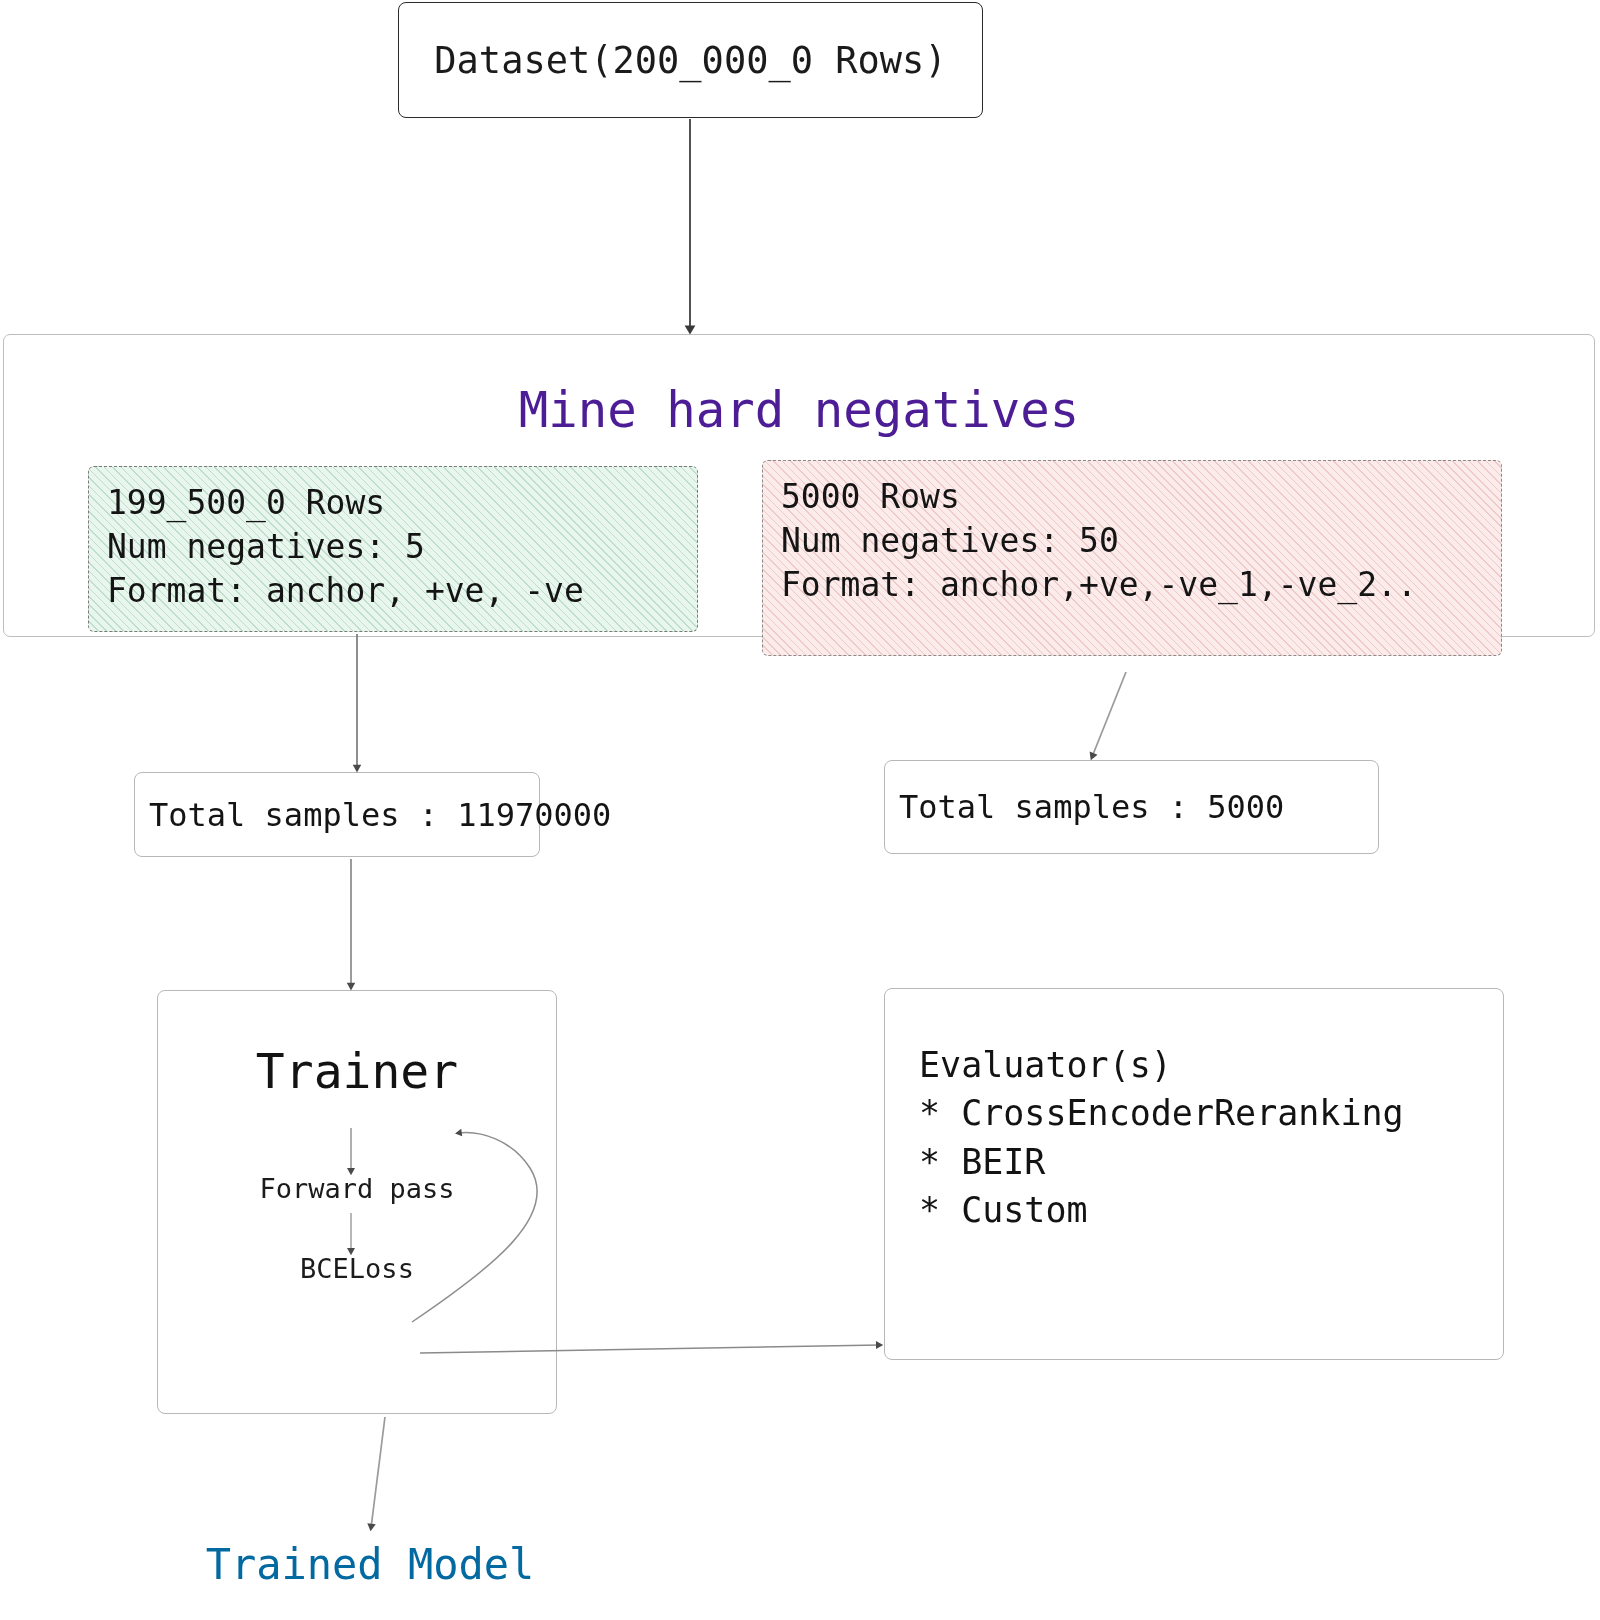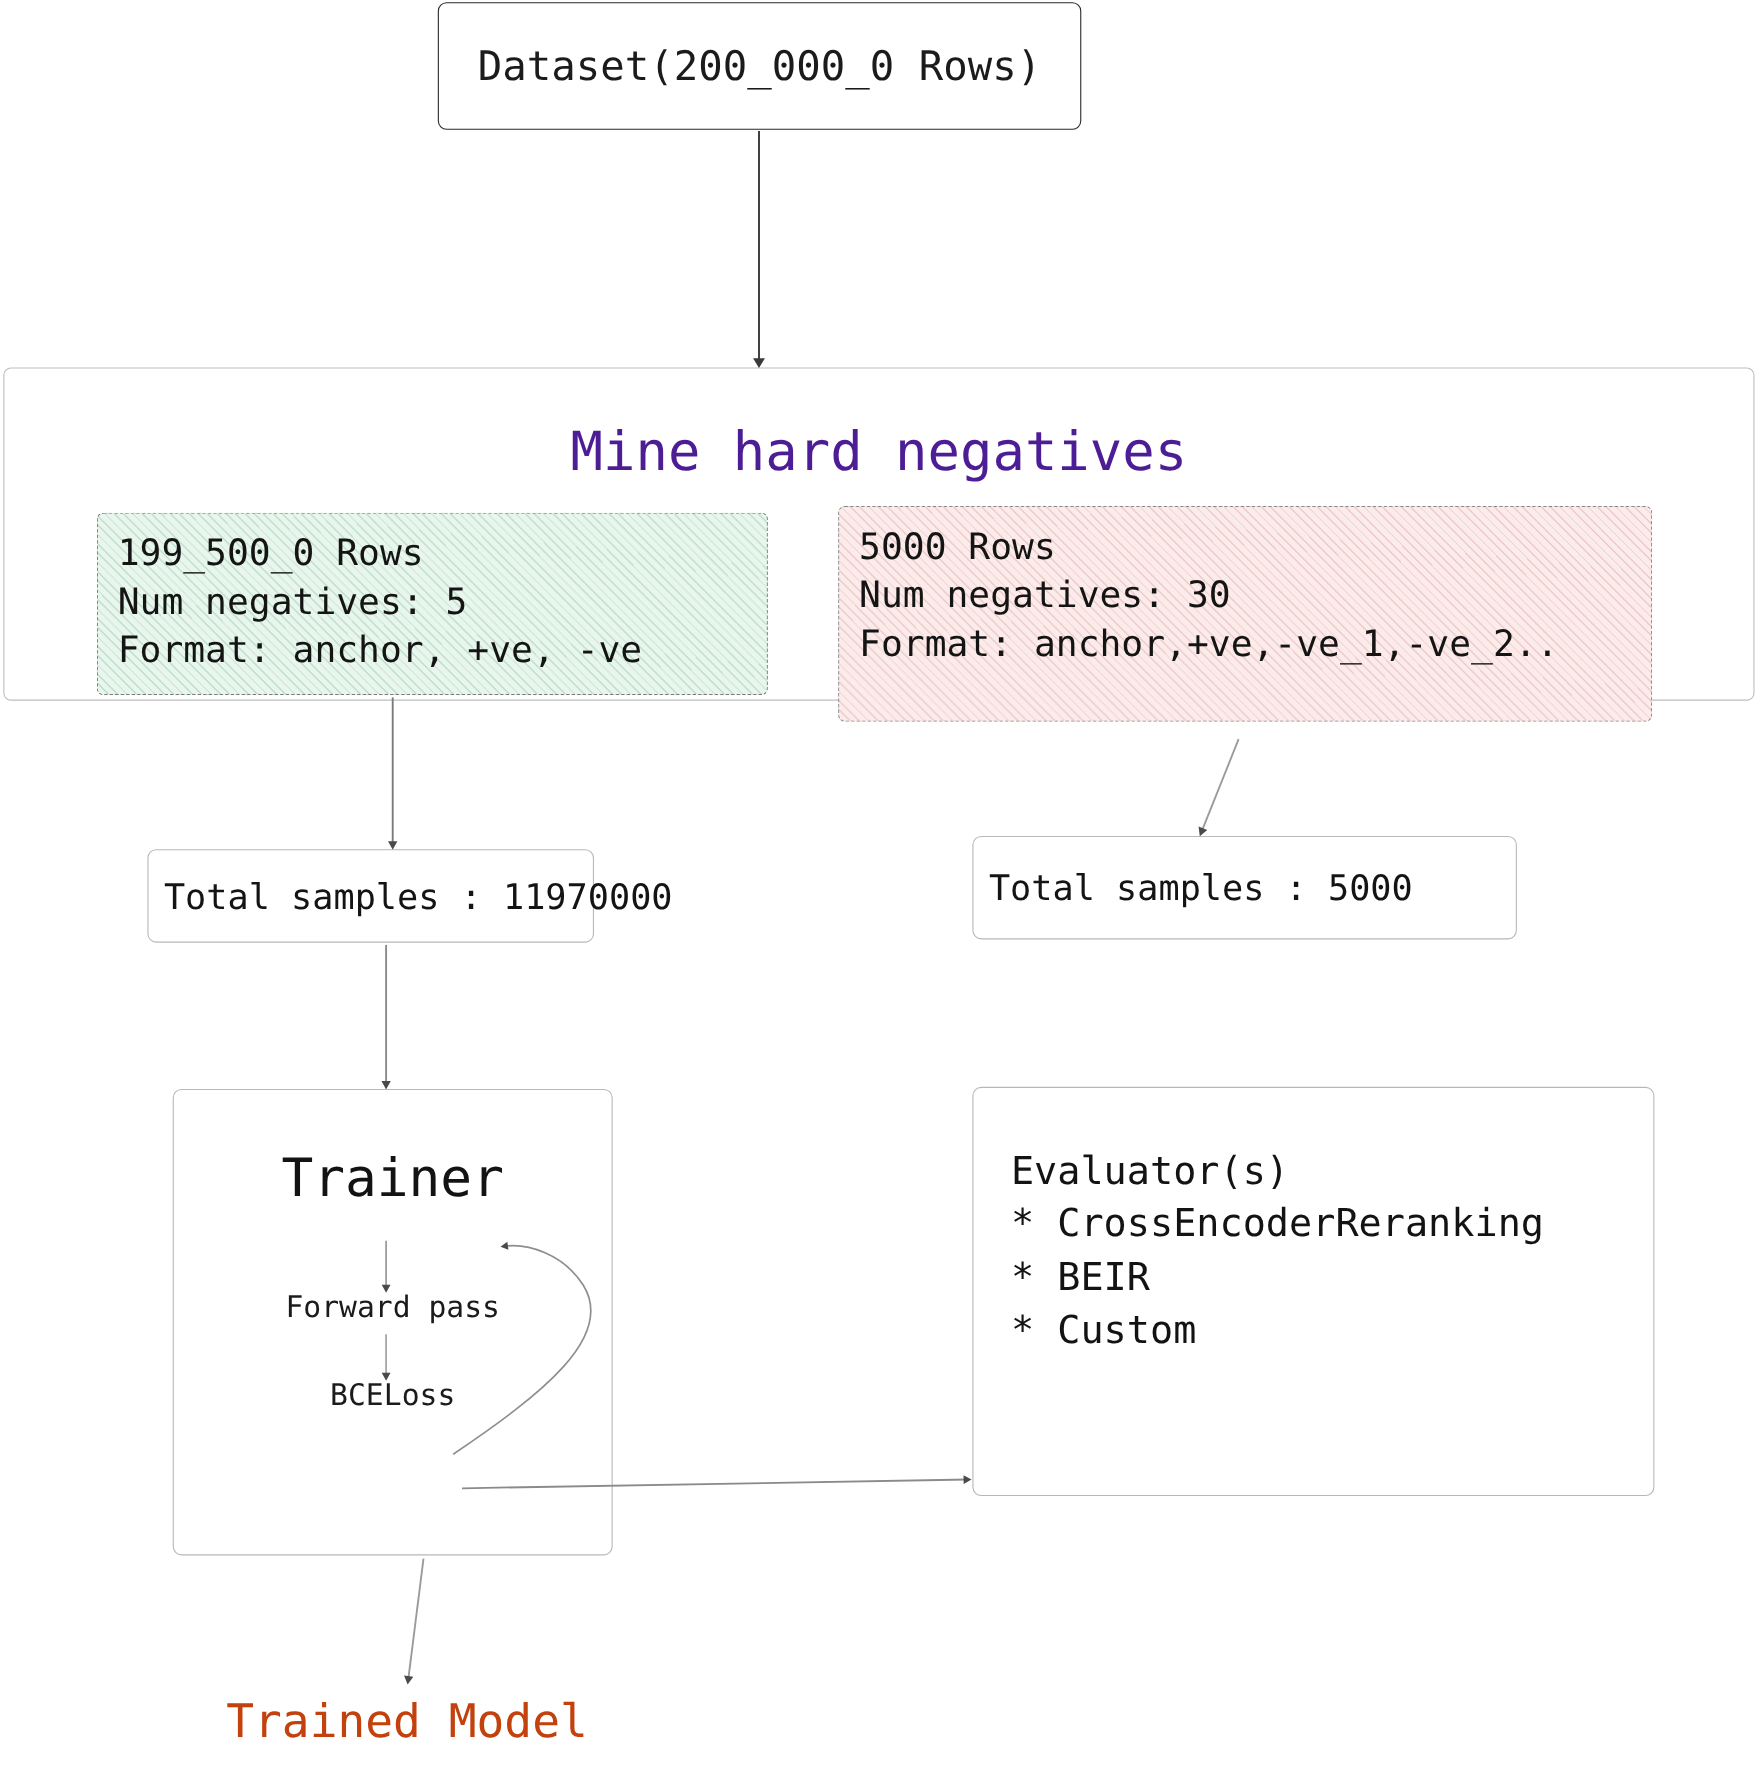--- a/index.html
+++ b/index.html
@@ -202,21 +202,21 @@
   #evaluator-body .ln { display: block; }
 
   
   #trained-model-label {
     position: absolute;
     left: 150px;
     top: 1540px;
     width: 440px;
     text-align: center;
     font-size: 42px;
-    color: #c2410c;
+    color: #0369a1;
     z-index: 4;
     white-space: nowrap;
   }
 </style>
 </head>
 <body>
 
 <div id="canvas">
 
   <svg class="wires" viewBox="0 0 1600 1620" xmlns="http://www.w3.org/2000/svg">
@@ -257,21 +257,21 @@
   </div>
 
   <div class="subbox" id="green-box">
     <span class="ln">199_500_0 Rows</span>
     <span class="ln">Num negatives: 5</span>
     <span class="ln">Format: anchor, +ve, -ve</span>
   </div>
 
   <div class="subbox" id="pink-box">
     <span class="ln">5000 Rows</span>
-    <span class="ln">Num negatives: 30</span>
+    <span class="ln">Num negatives: 50</span>
     <span class="ln">Format: anchor,+ve,-ve_1,-ve_2..</span>
   </div>
 
   <div class="node" id="total-left-node">
     <span class="total-label">Total samples : 11970000</span>
   </div>
 
   <div class="node" id="total-right-node">
     <span class="total-label">Total samples : 5000</span>
   </div>

